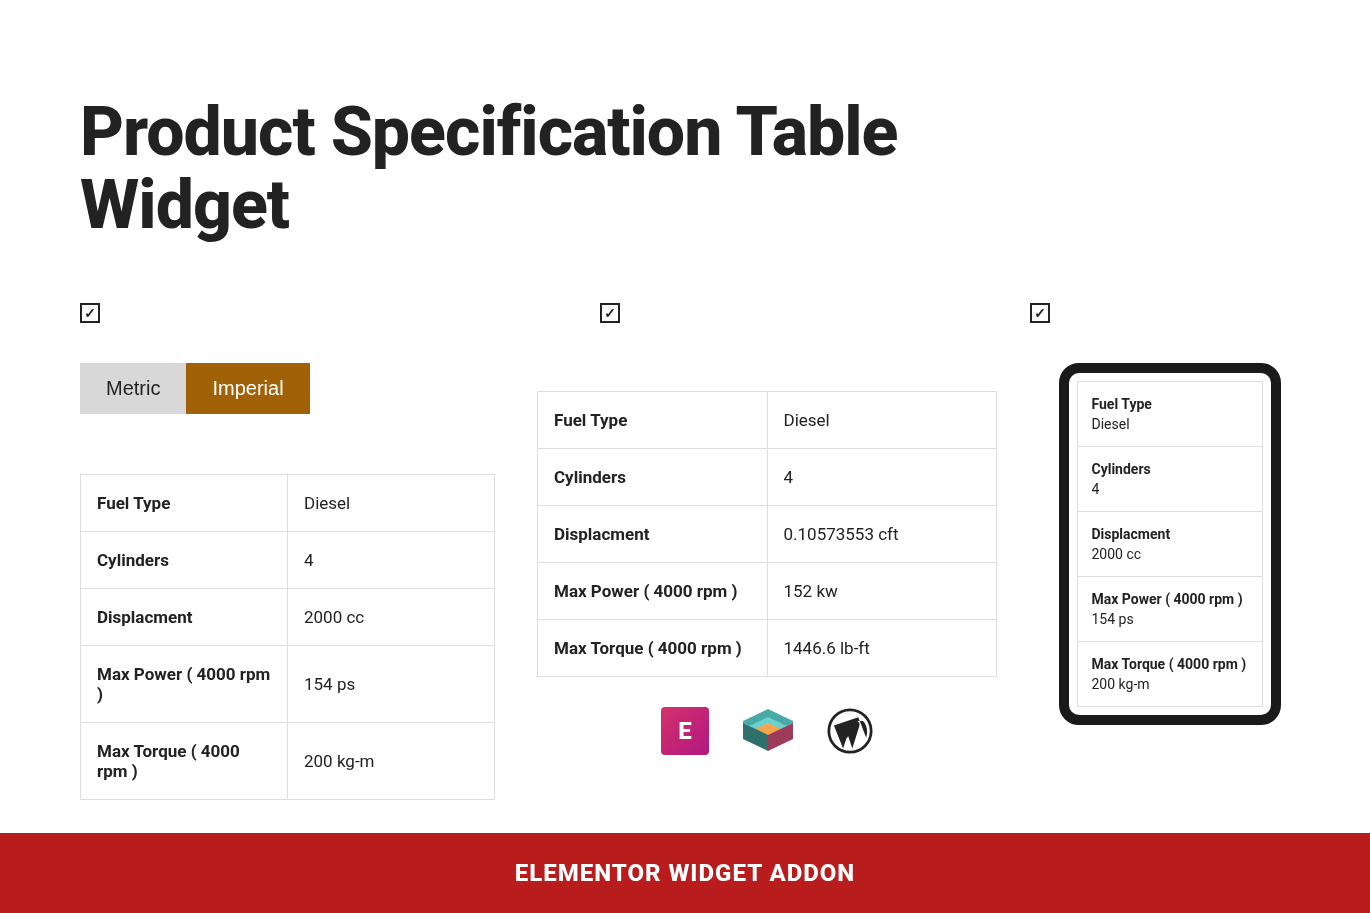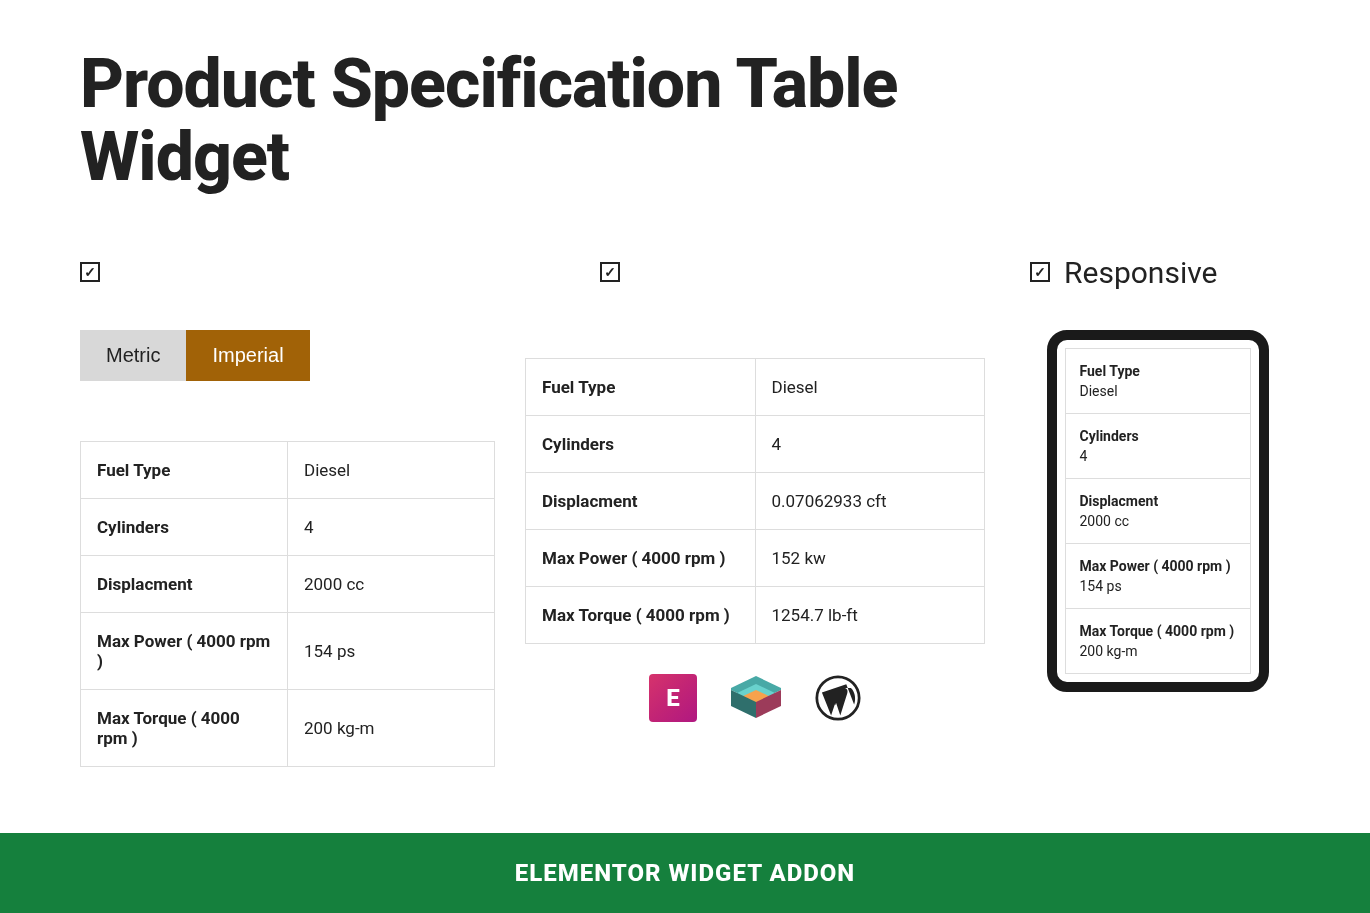--- a/index.html
+++ b/index.html
@@ -6,21 +6,21 @@
   body {
     font-family: -apple-system, BlinkMacSystemFont, "Segoe UI", Roboto, Helvetica, Arial, sans-serif;
     background: #fff;
     color: #1a1a1a;
     width: 1370px;
     height: 913px;
     position: relative;
     overflow: hidden;
   }
   .page {
-    padding: 48px 80px 0 80px;
+    padding: 96px 80px 0 80px;
     position: relative;
     height: 100%;
   }
   .title {
     font-size: 68px;
     font-weight: 800;
     line-height: 1.08;
     letter-spacing: -1px;
     color: #222;
     margin-bottom: 60px;
@@ -48,21 +48,21 @@
     border: 2px solid #222;
     display: inline-flex;
     align-items: center;
     justify-content: center;
     font-size: 14px;
     line-height: 1;
     font-weight: bold;
   }
   .columns {
     display: flex;
-    gap: 0;
+    gap: 12px;
     align-items: flex-start;
     width: 100%;
   }
   .col1 { flex: 0 0 445px; padding-right: 30px; }
   .col2 { flex: 0 0 500px; padding-right: 40px; }
   .col3 { flex: 1; display:flex; justify-content:center; }
   .toggle {
     display: inline-flex;
     margin-bottom: 60px;
   }
@@ -125,21 +125,21 @@
   .phone-row {
     padding: 14px 14px;
     border-bottom: 1px solid #ddd;
   }
   .phone-row:last-child { border-bottom: none; }
   .phone-label { font-weight: 700; font-size: 14px; color: #222; margin-bottom: 4px; }
   .phone-value { font-size: 14px; color: #222; }
   .footer {
     position: absolute;
     left: 0; right: 0; bottom: 0;
-    background: #15803d;
+    background: #b91c1c;
     color: #fff;
     text-align: center;
     font-weight: 800;
     font-size: 24px;
     letter-spacing: 1px;
     padding: 26px 0;
   }
 </style>
 </head>
 <body>
@@ -149,21 +149,20 @@
 
   <div class="features">
     <div class="feature">
       <span class="check-icon">✓</span>
     </div>
     <div class="feature">
       <span class="check-icon">✓</span>
     </div>
     <div class="feature">
       <span class="check-icon">✓</span>
-      <span>Responsive</span>
     </div>
   </div>
 
   <div class="columns">
 
     <div class="col1">
       <div class="toggle">
         <button class="toggle-btn inactive">Metric</button>
         <button class="toggle-btn active">Imperial</button>
       </div>
@@ -199,29 +198,29 @@
           <tr>
               <td class="label">Fuel Type</td>
               <td class="value">Diesel</td>
             </tr>
           <tr>
               <td class="label">Cylinders</td>
               <td class="value">4</td>
             </tr>
           <tr>
               <td class="label">Displacment</td>
-              <td class="value">0.07062933 cft</td>
+              <td class="value">0.10573553 cft</td>
             </tr>
           <tr>
               <td class="label">Max Power ( 4000 rpm )</td>
               <td class="value">152 kw</td>
             </tr>
           <tr>
               <td class="label">Max Torque ( 4000 rpm )</td>
-              <td class="value">1254.7 lb-ft</td>
+              <td class="value">1446.6 lb-ft</td>
             </tr>
         </tbody>
       </table>
 
       <div class="logos">
         <span class="logo-box">
           <span class="elementor-logo">E</span>
         </span>
         <span class="logo-box">
           <svg width="70" height="44" viewBox="0 0 70 44">

